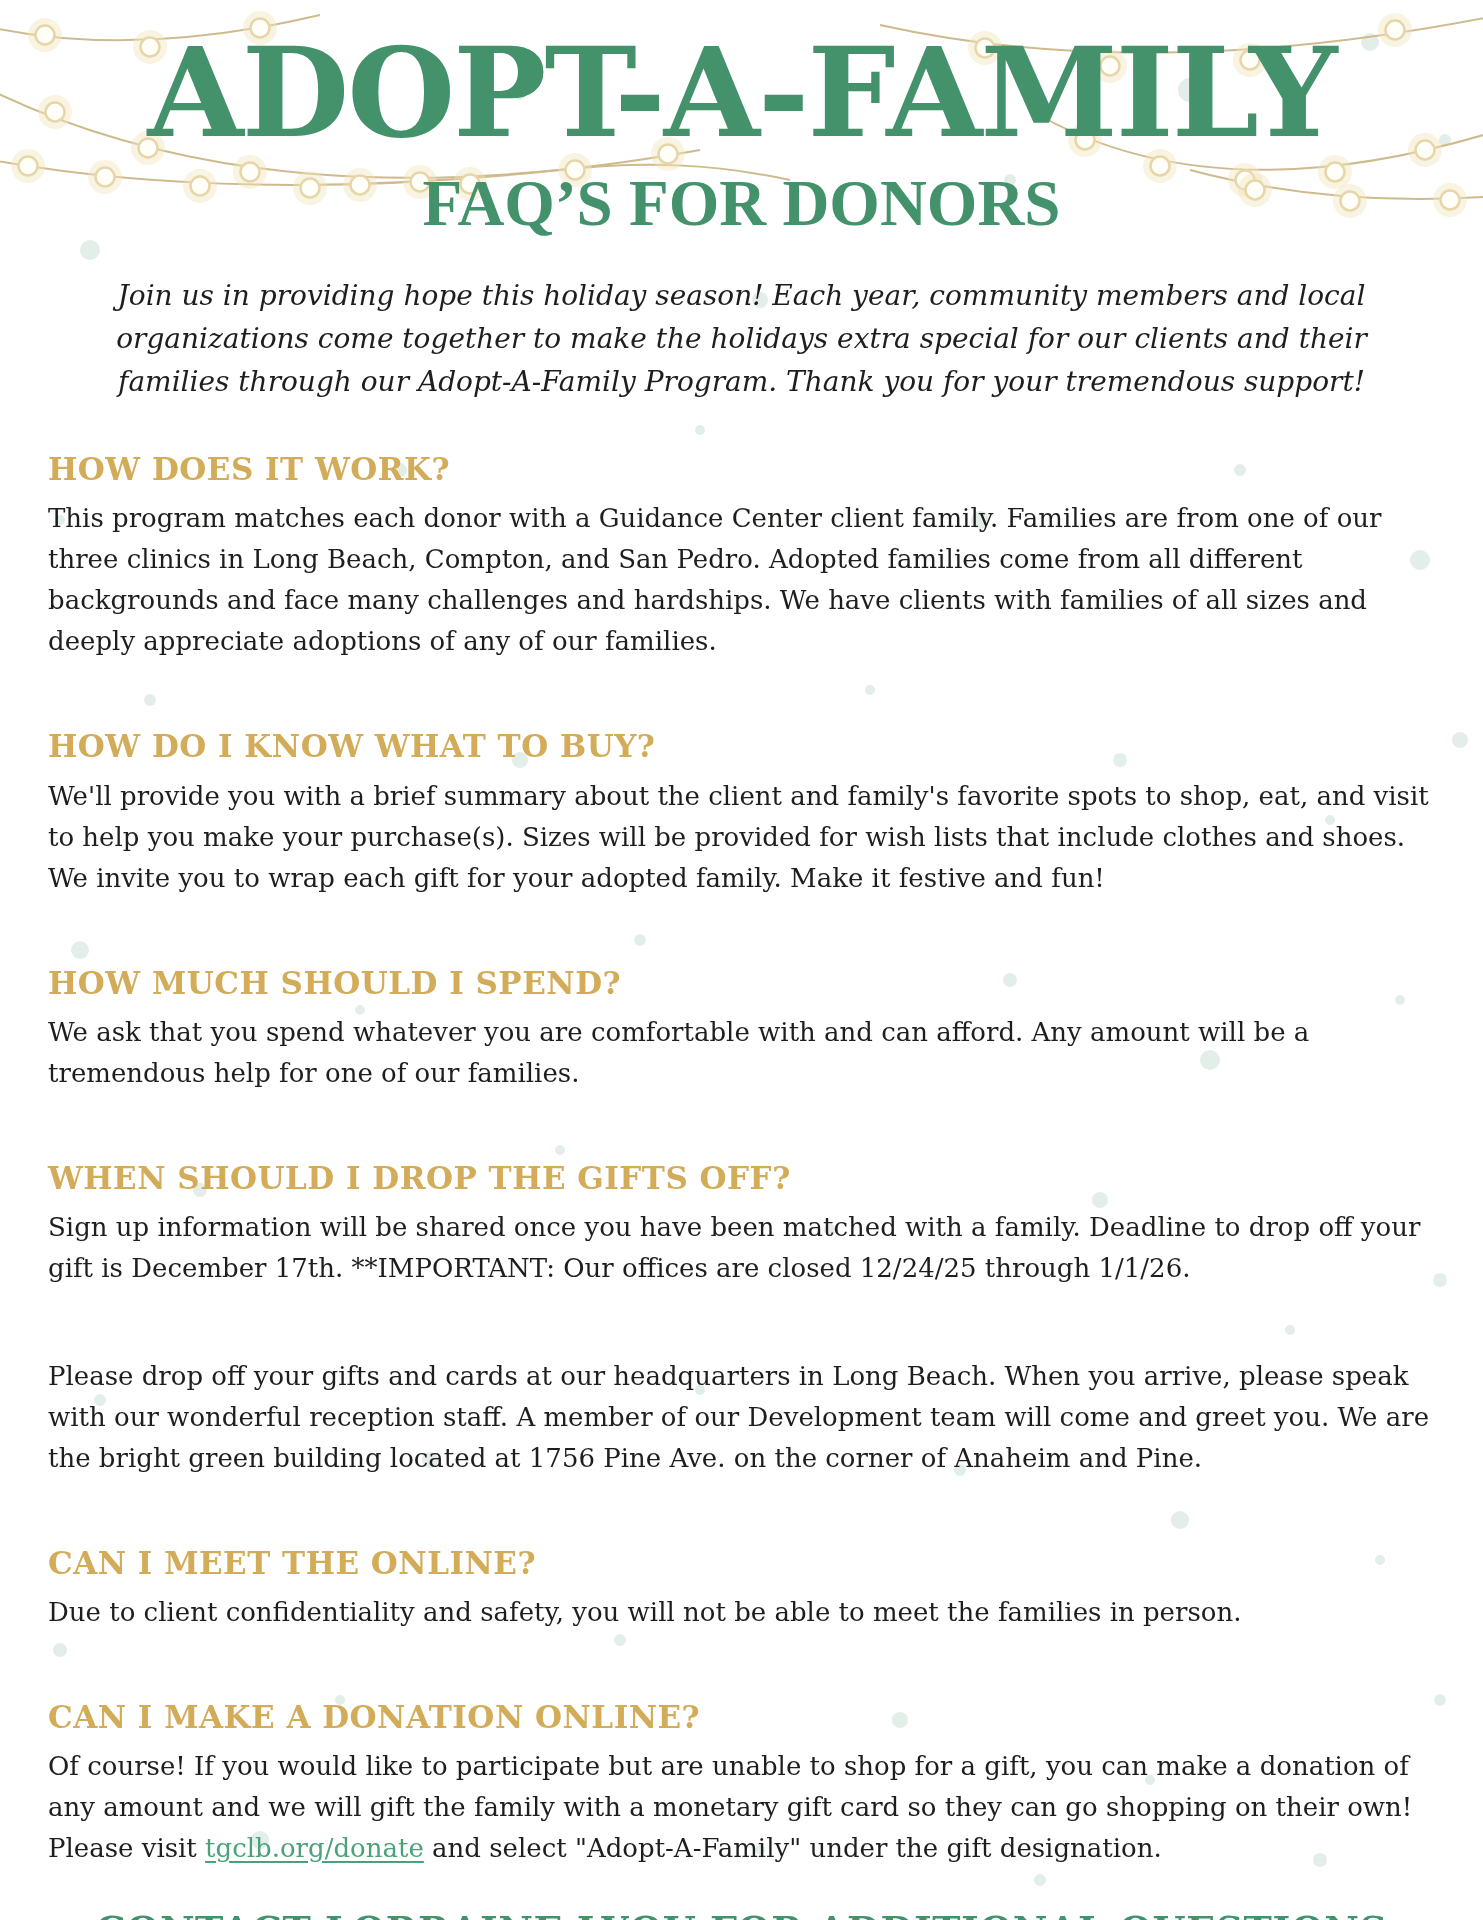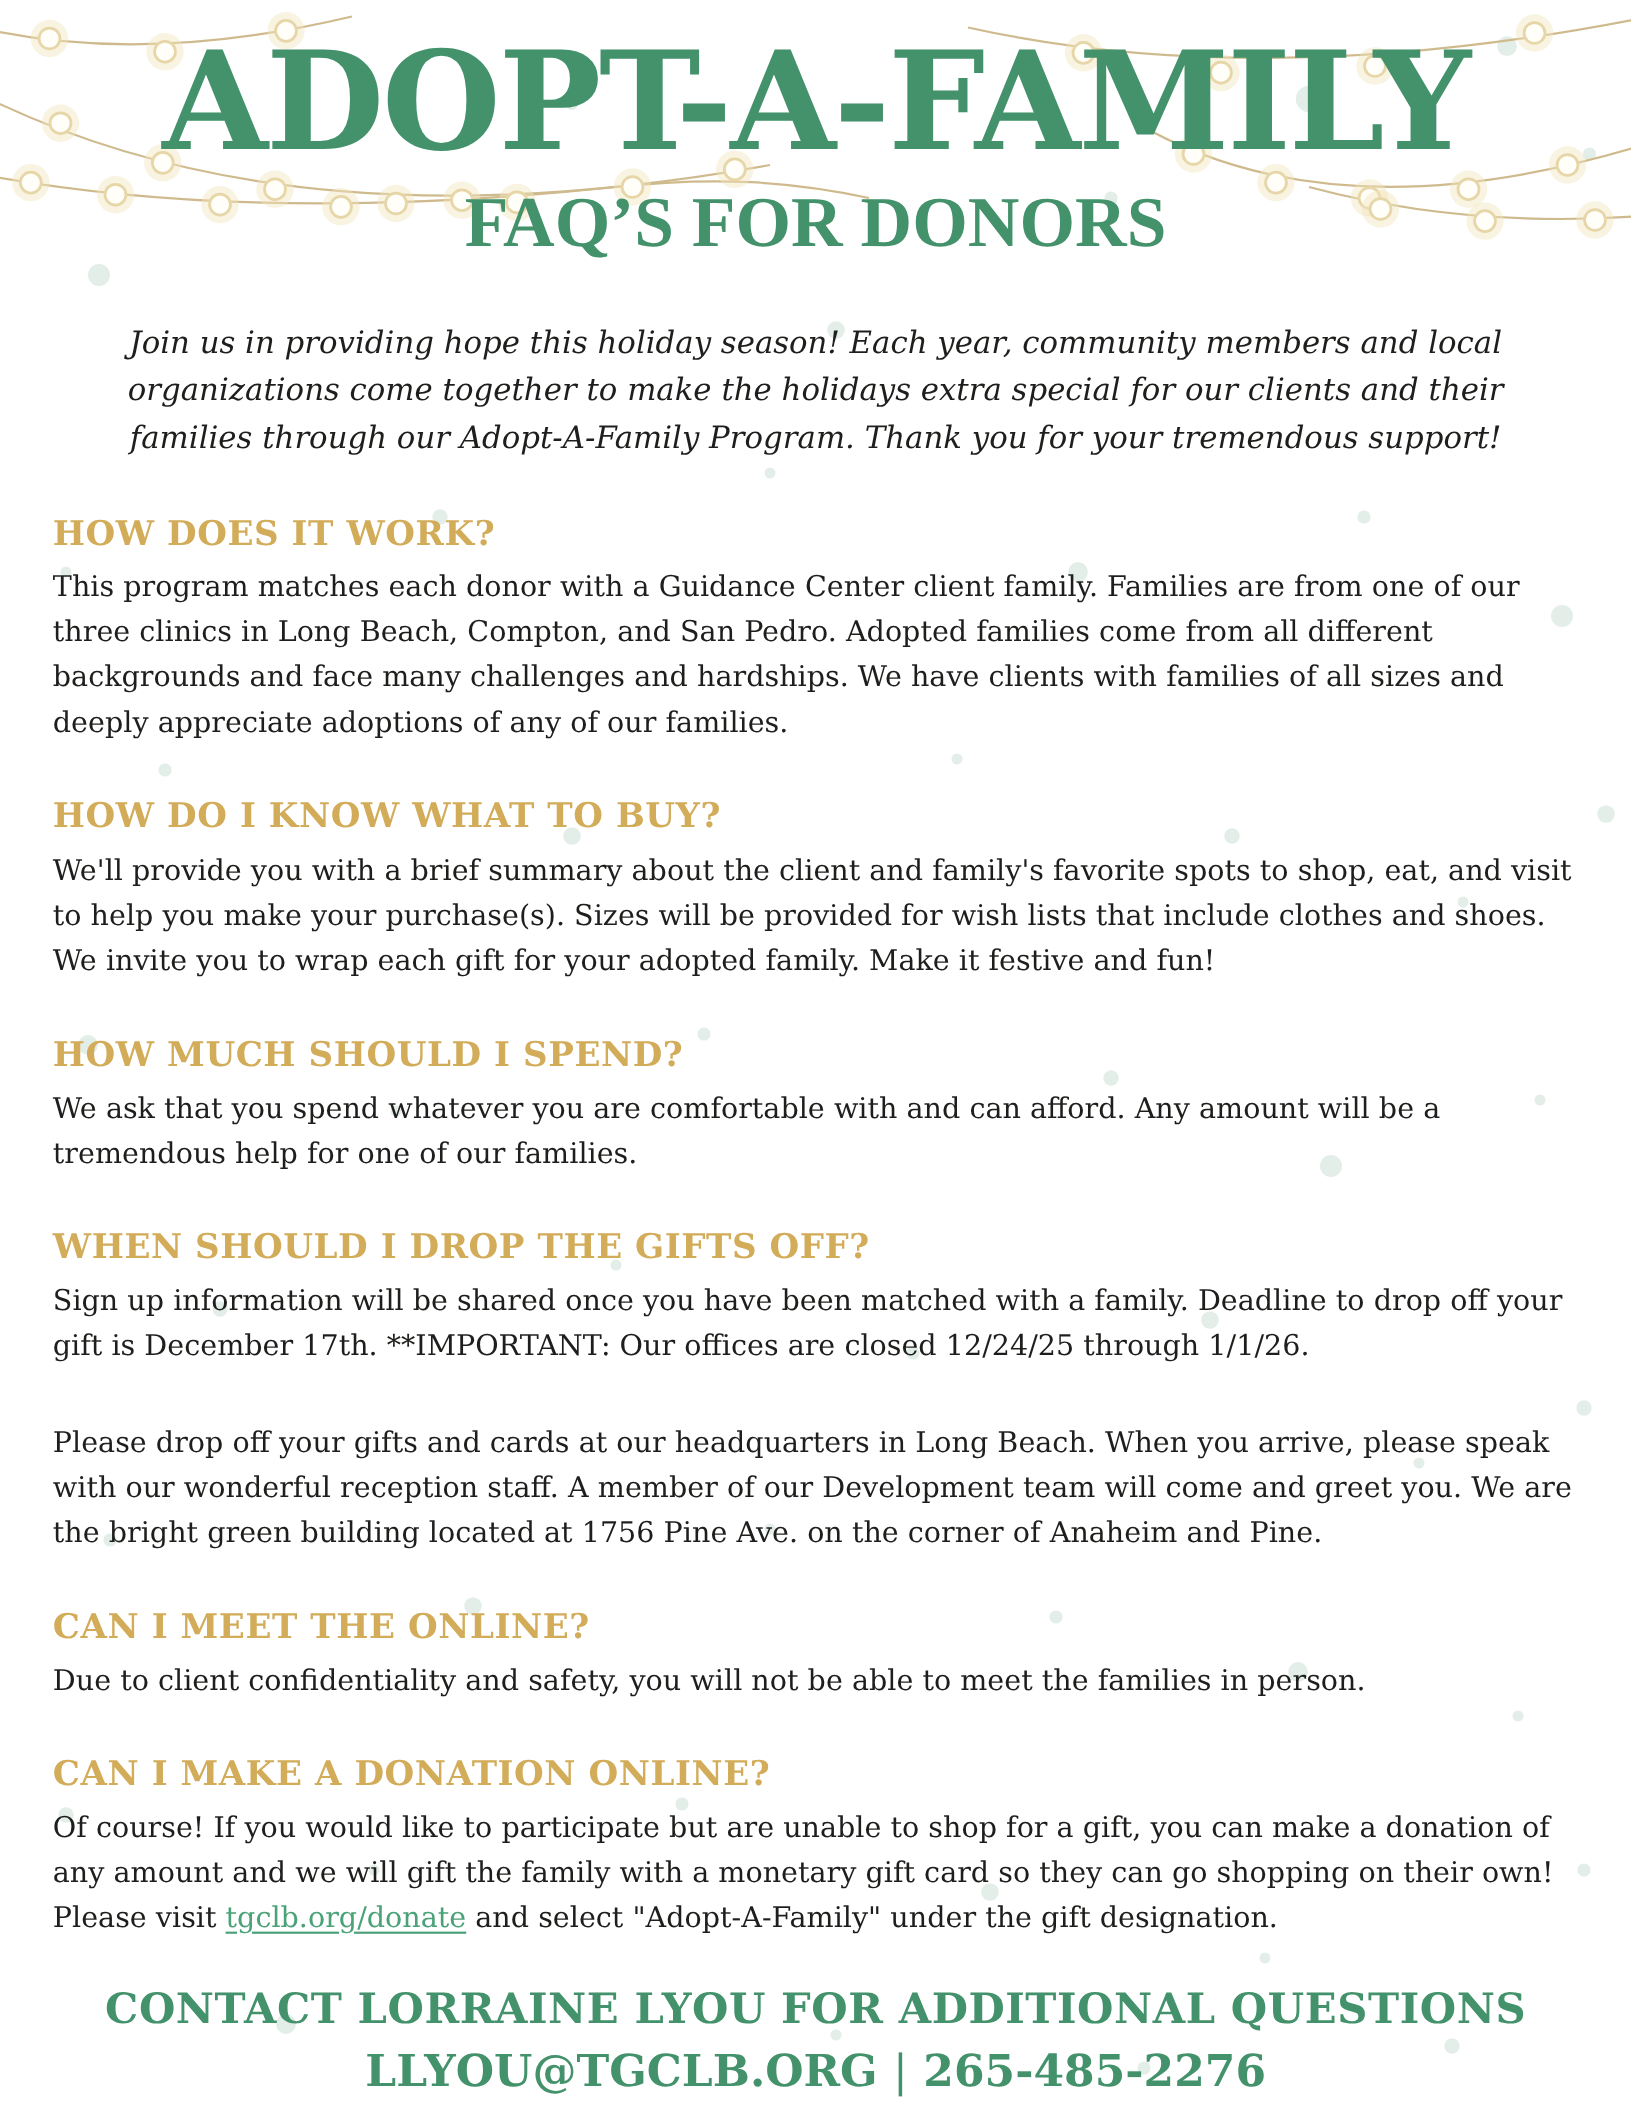--- a/index.html
+++ b/index.html
@@ -47,25 +47,25 @@
     color: var(--green);
     letter-spacing: 0px;
     margin: 22px 0 0 0;
     font-family: Liberation Serif, serif;
   }
   .intro {
     font-style: italic;
     text-align: center;
     font-size: 28px;
     line-height: 1.54;
-    margin: 54px auto 0 auto;
+    margin: 38px auto 0 auto;
     max-width: 1290px;
   }
   .sections-wrap { margin-top: 48px; }
-  .faq-section + .faq-section { margin-top: 46px; }
+  .faq-section + .faq-section { margin-top: 66px; }
   .section-heading {
     color: var(--gold);
     font-size: 31px;
     line-height: 1.2;
     font-weight: 700;
     letter-spacing: 0.5px;
     margin: 0 0 10px 0;
   }
   .section-body {
     font-size: 26px;

